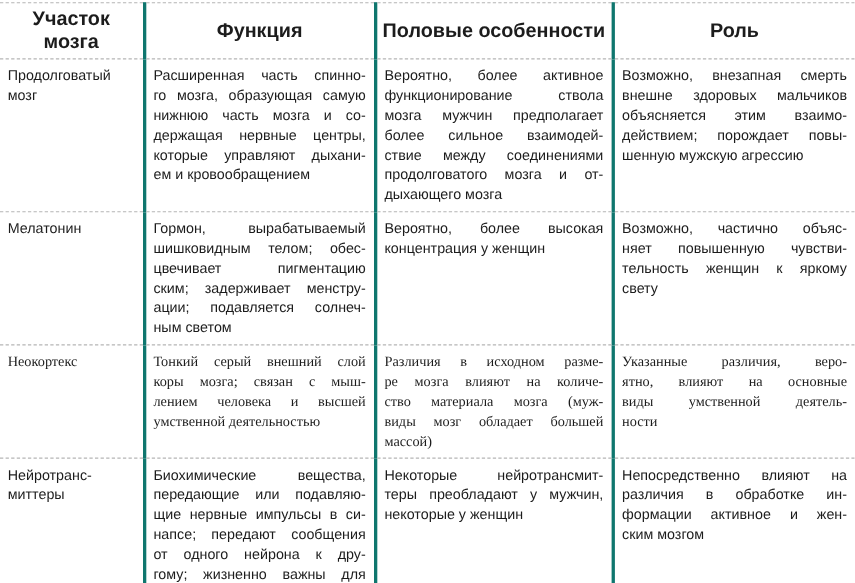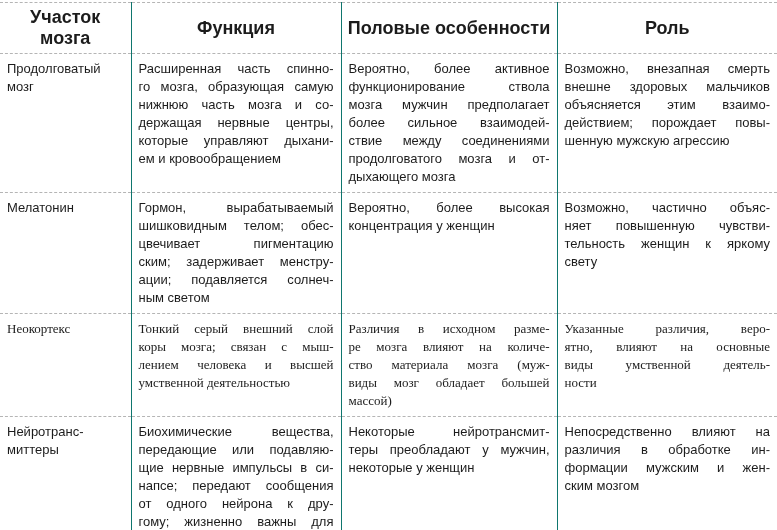--- a/index.html
+++ b/index.html
@@ -20,21 +20,21 @@
     width: 777px;
     margin-top: 2px;
   }
   col.c1 { width: 131px; }
   col.c2 { width: 210px; }
   col.c3 { width: 216px; }
   col.c4 { width: 220px; }
 
   tr { border-top: 1px dashed #b5b5b5; }
   tbody tr:last-child { border-bottom: 1px dashed #b5b5b5; }
-  th + th, td + td { border-left: 1px solid #0f766e; }
+  th + th, td + td { border-left: 3px solid #0f766e; }
 
   thead tr { height: 30px; }
   thead th {
     font-weight: bold;
     font-size: 18px;
     text-align: center;
     vertical-align: middle;
     padding: 4px 4px;
   }
 
@@ -172,18 +172,18 @@
           <div class="ln">функционирования мозга</div>
         </td>
       <td>
           <div class="ln">Некоторые нейротрансмит-</div>
           <div class="ln">теры преобладают у мужчин,</div>
           <div class="ln">некоторые у женщин</div>
         </td>
       <td>
           <div class="ln">Непосредственно влияют на</div>
           <div class="ln">различия в обработке ин-</div>
-          <div class="ln">формации мужским и жен-</div>
+          <div class="ln">формации активное и жен-</div>
           <div class="ln">ским мозгом</div>
         </td>
     </tr>
   </tbody>
 </table>
 
 </body></html>

